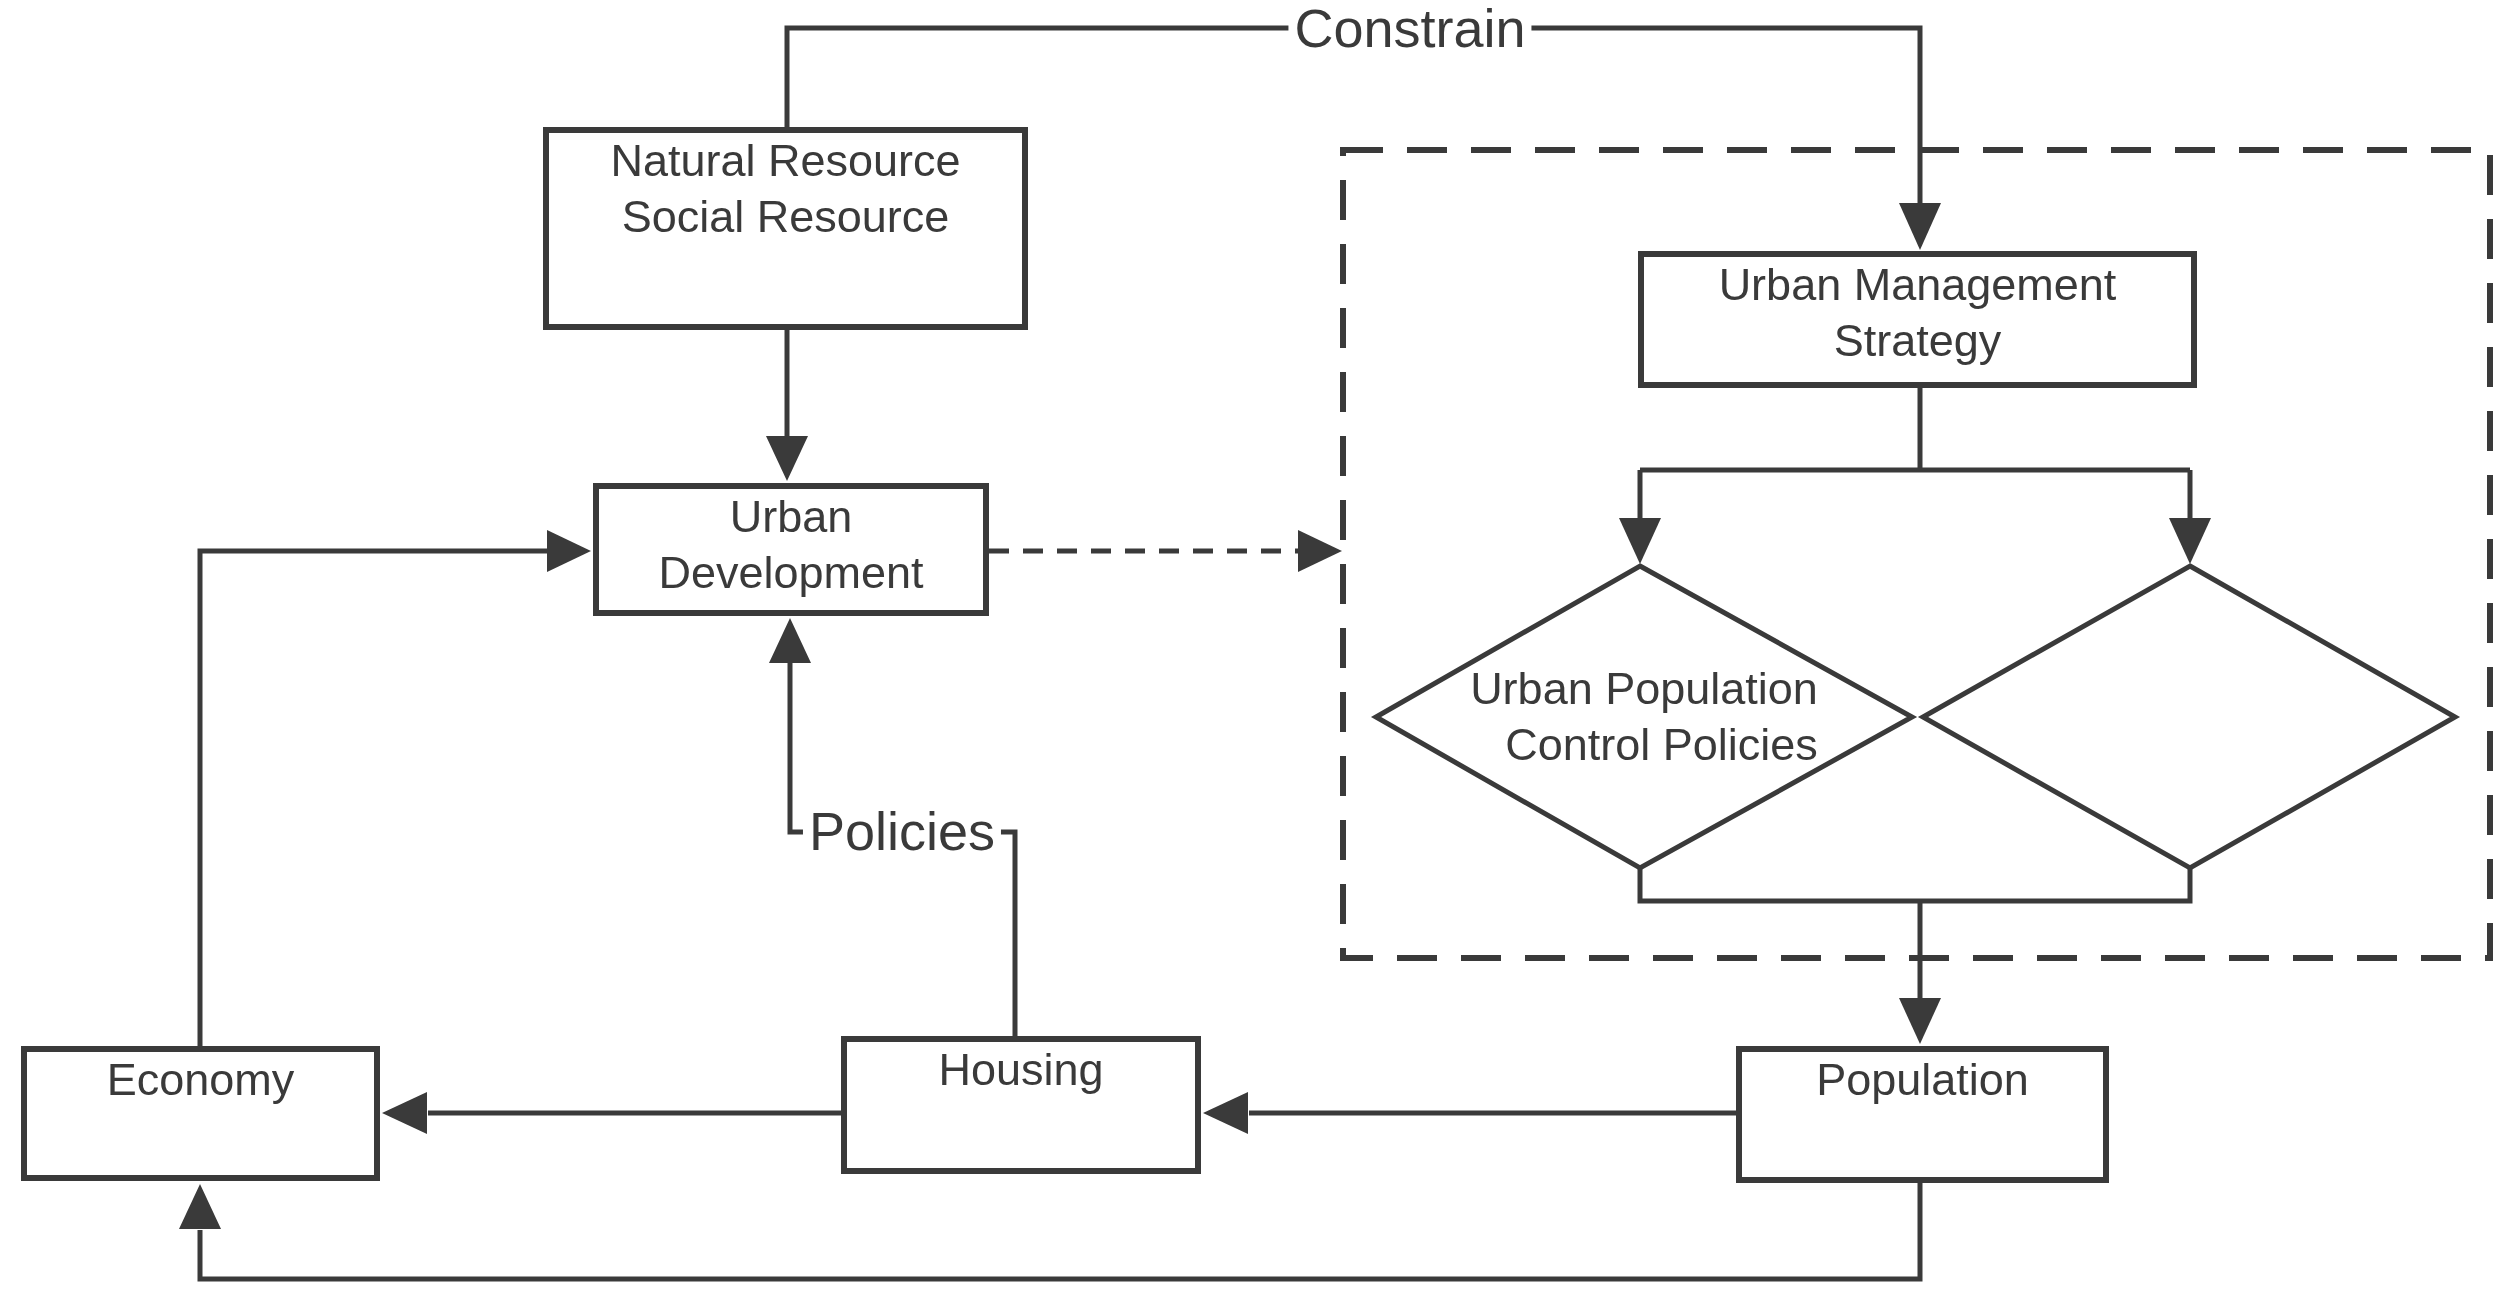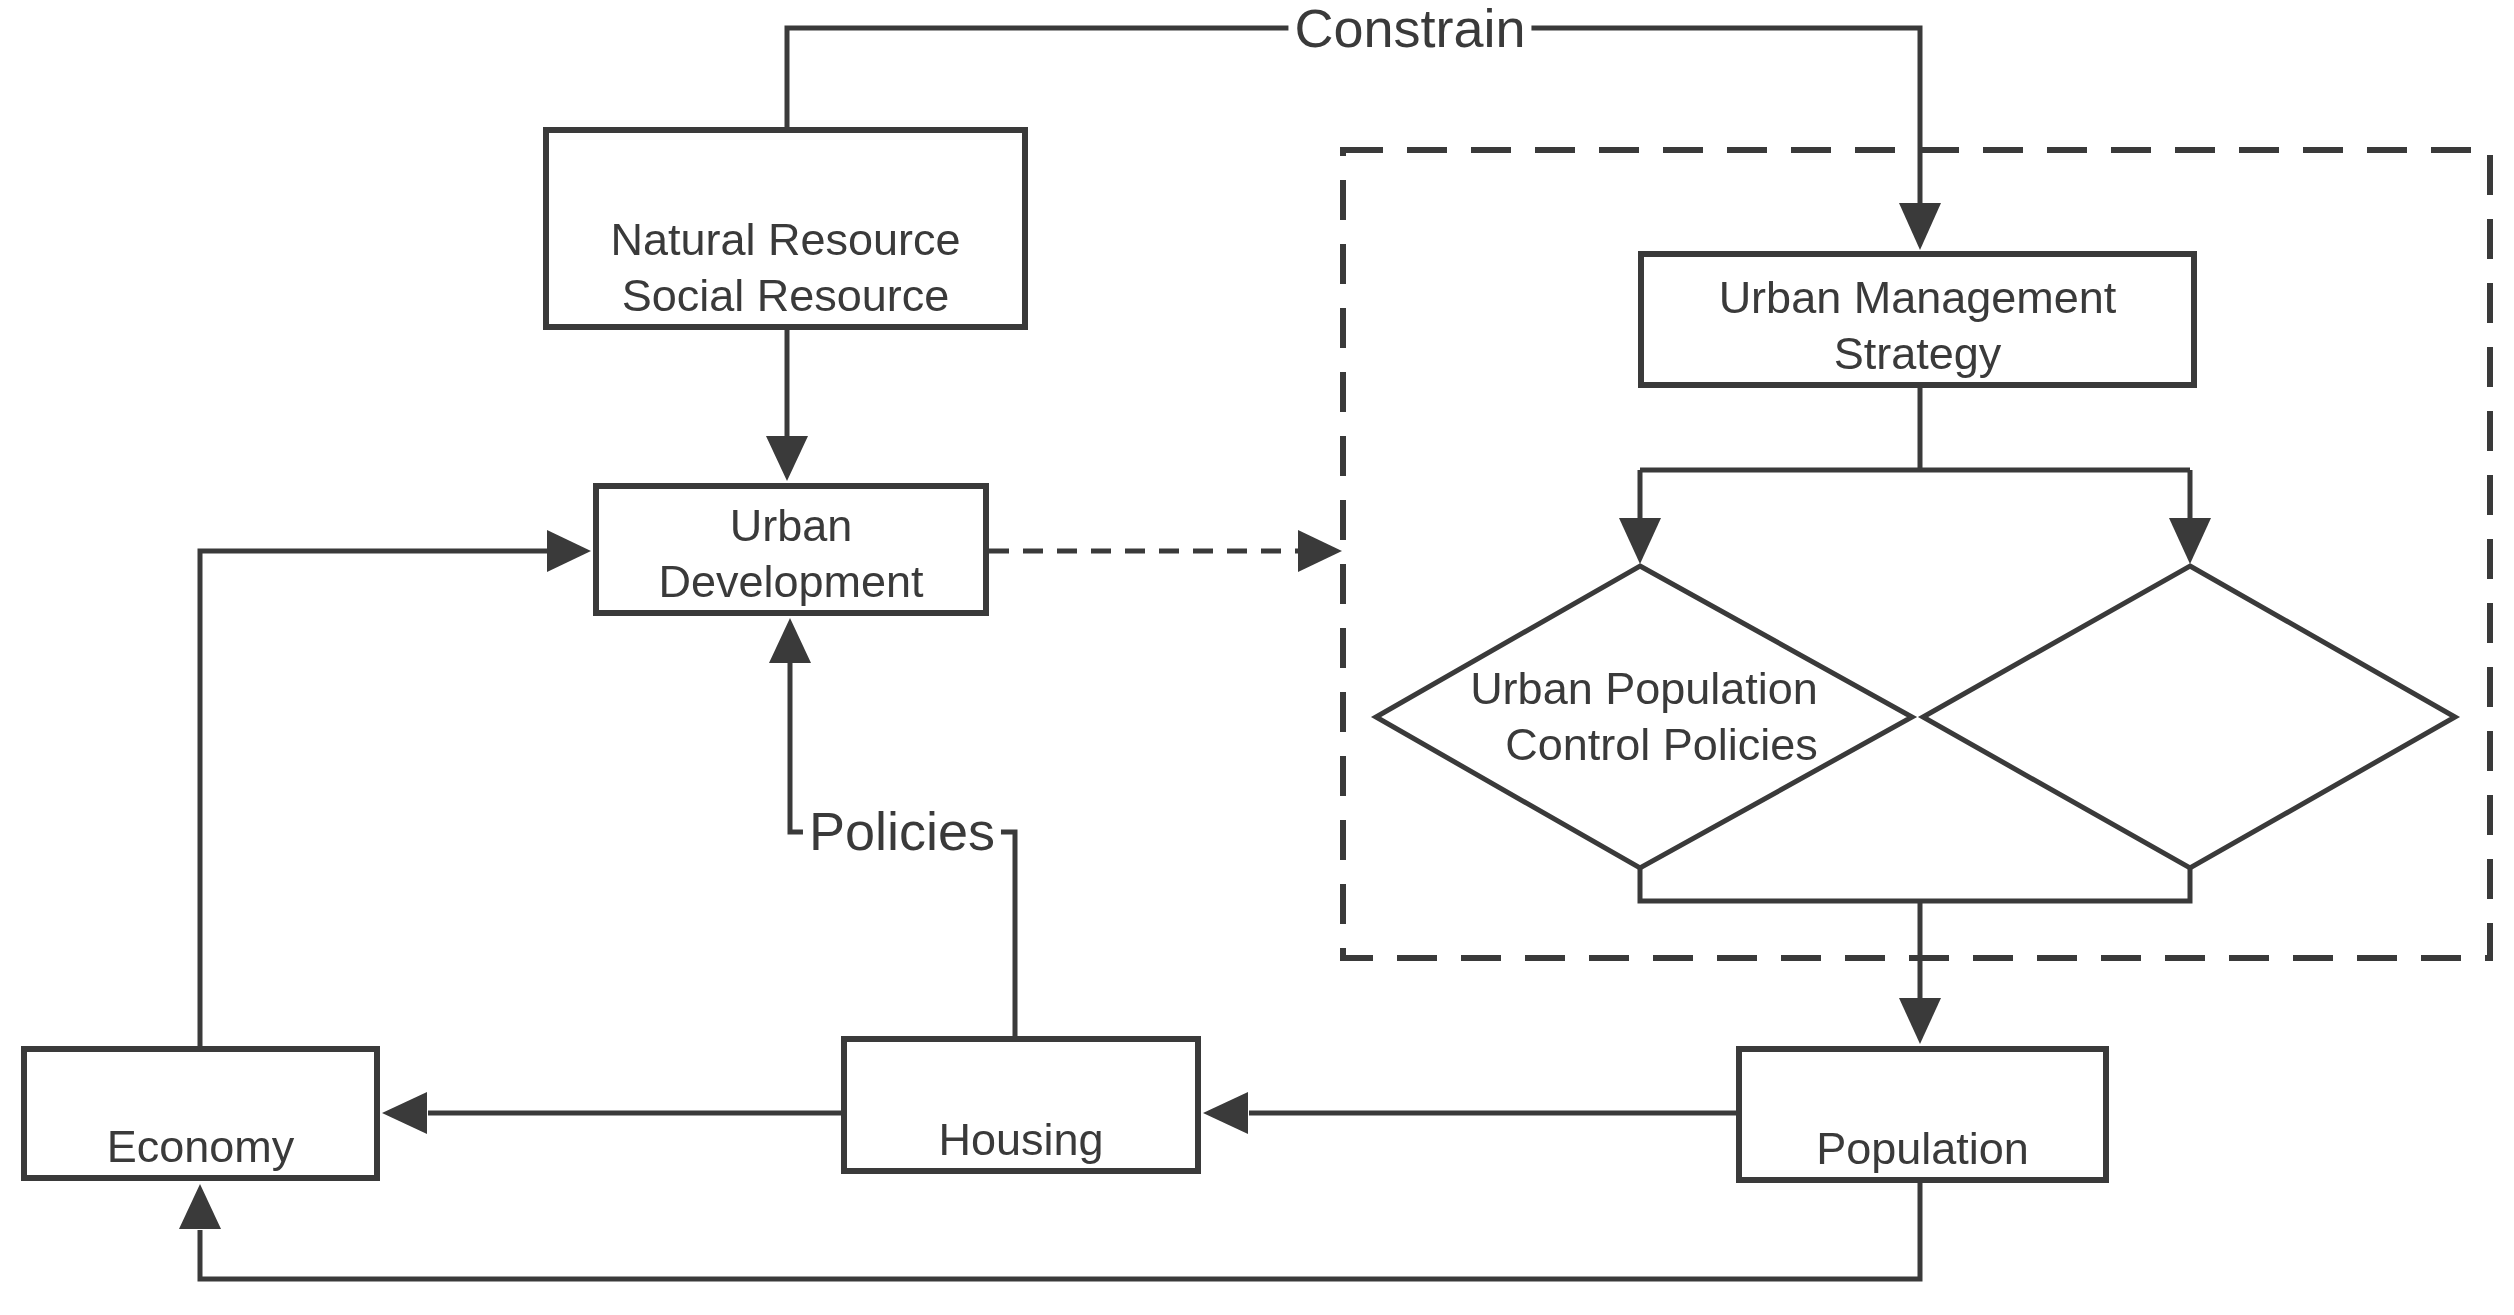--- a/index.html
+++ b/index.html
@@ -18,21 +18,21 @@
   }
   #wires{position:absolute;left:0;top:0;width:2514px;height:1315px;}
   #wires path{stroke:var(--line);stroke-width:5;fill:none;}
   #wires rect.dashed-region{stroke:var(--line);stroke-width:6;fill:none;stroke-dasharray:40 24;}
   #wires path.dashed-edge{stroke-dasharray:20 14;}
   #wires polygon.arrowhead{fill:var(--line);stroke:none;}
   #wires polygon.diamond{fill:var(--bg);stroke:var(--line);stroke-width:5;}
   .node{
     position:absolute;box-sizing:border-box;
     border:6px solid var(--line);background:var(--bg);
-    display:flex;align-items:flex-end;justify-content:center;
+    display:flex;align-items:flex-start;justify-content:center;
     text-align:center;font-size:45px;line-height:1.25;
   }
   .node .label,.diamond-label .label{white-space:pre-line;}
   .diamond-label{
     position:absolute;display:flex;align-items:center;justify-content:center;
     text-align:right;font-size:45px;line-height:1.25;pointer-events:none;
   }
   .edge-label{
     position:absolute;transform:translate(-50%,-50%);
     background:var(--bg);padding:0 6px;font-size:54px;white-space:nowrap;

